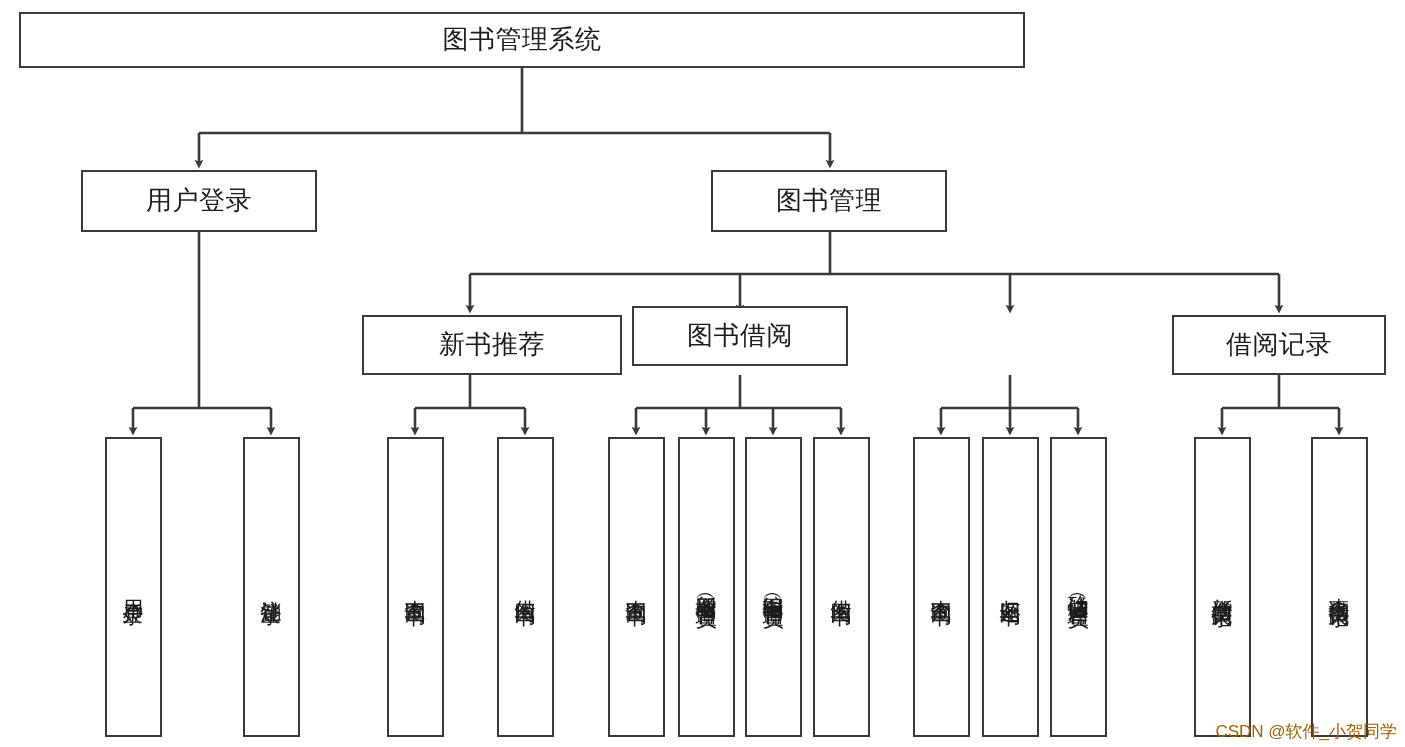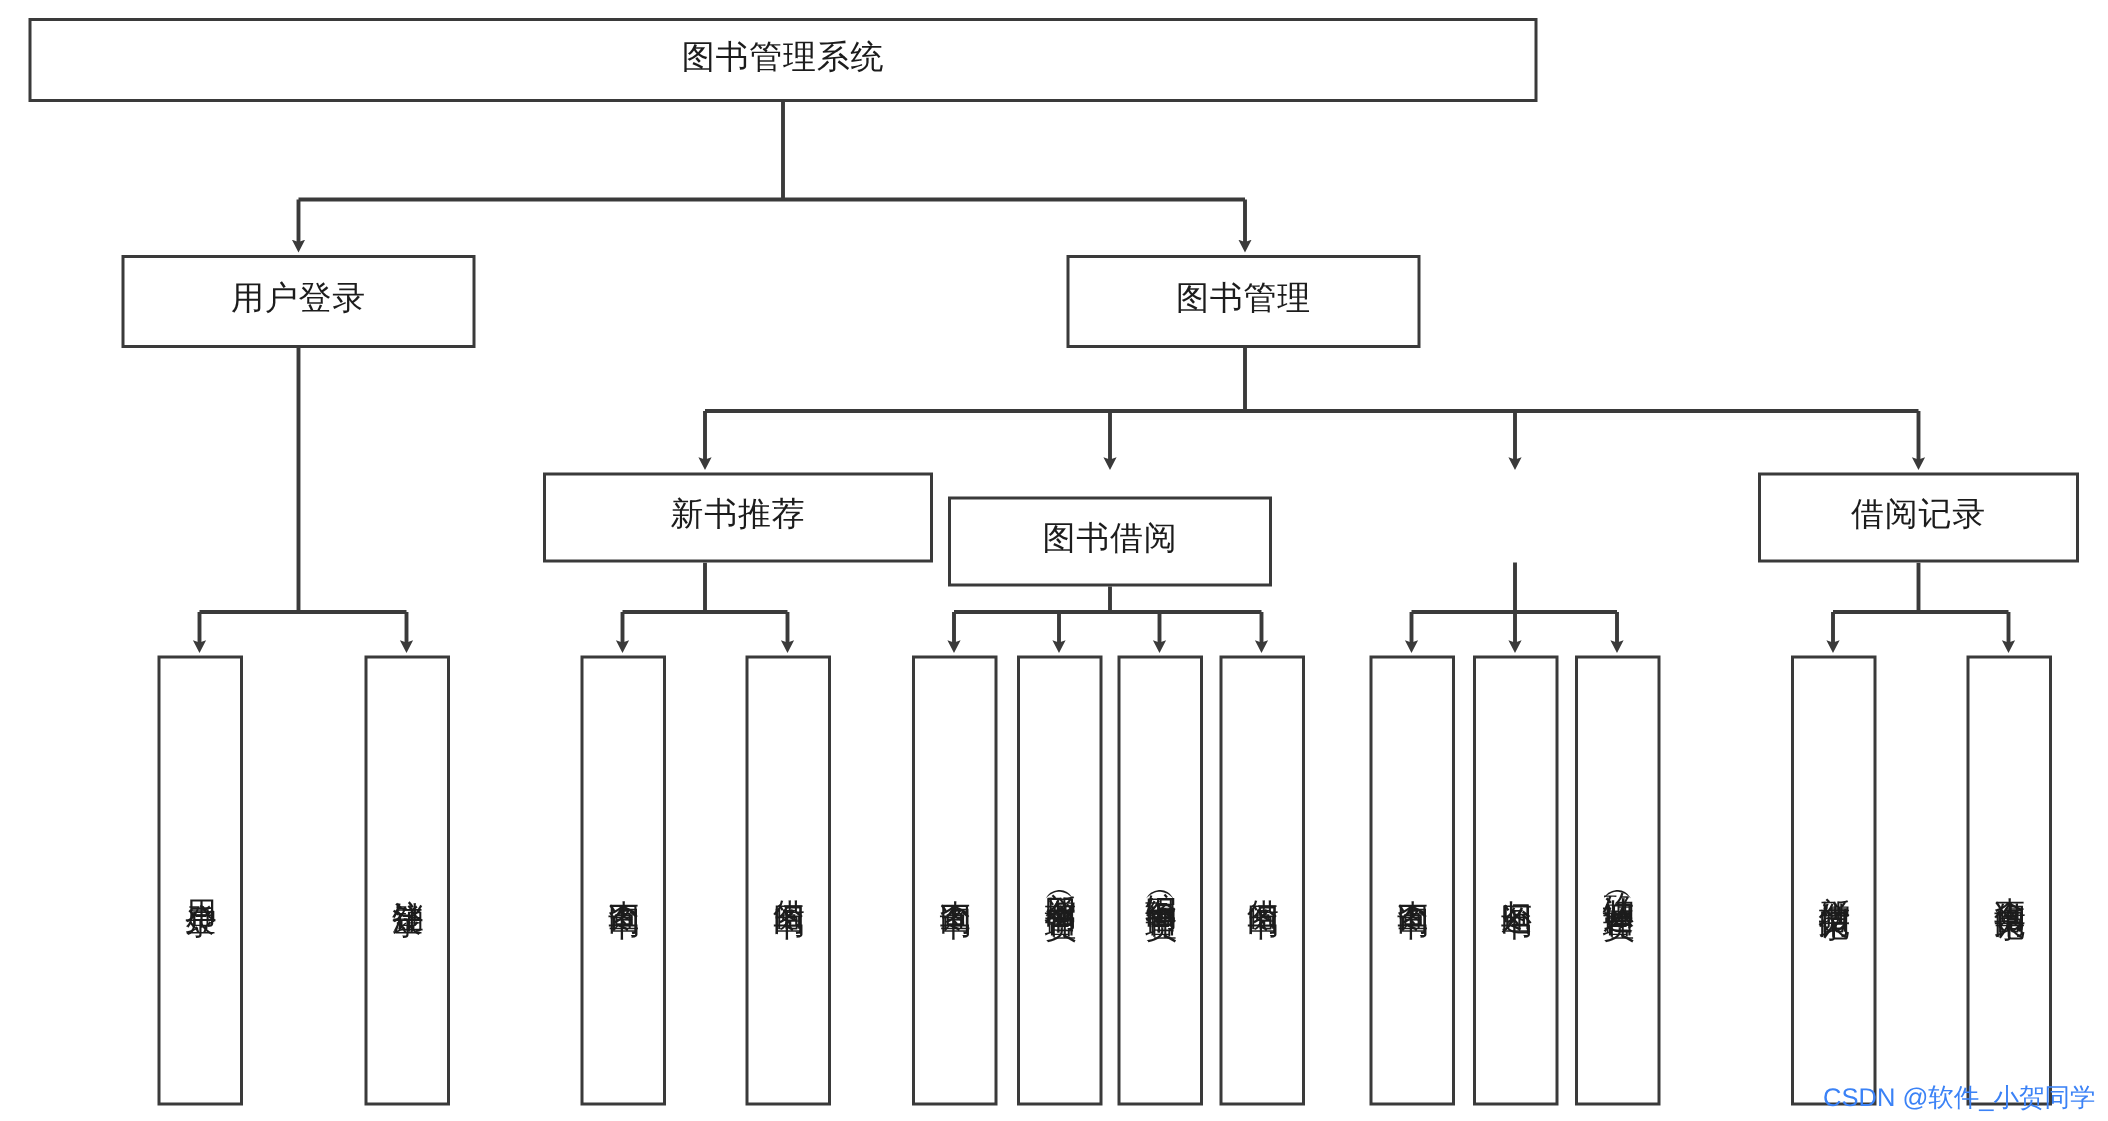--- a/index.html
+++ b/index.html
@@ -36,40 +36,39 @@
     text-align: center;
     color: #1c1c1c;
   }
   .node .label {
     display: block;
     line-height: 1.05;
     letter-spacing: 0.5px;
   }
   .node.horiz .label {
     writing-mode: horizontal-tb;
-    font-size: 22px;
-    font-family: Liberation Mono, monospace;
+    font-size: 26px;
   }
   .node.vert {
     padding: 6px 0;
     align-items: center;
   }
   .node.vert .label {
     writing-mode: vertical-rl;
     text-orientation: upright;
     font-size: 21px;
     letter-spacing: 2px;
     line-height: 1;
   }
   .watermark {
     position: absolute;
     right: 8px;
     bottom: 4px;
     font-size: 17px;
-    color: #3b82f6;
+    color: #a16207;
     white-space: nowrap;
     user-select: none;
   }
 </style>
 </head>
 <body>
 
 <div id="canvas">
 
   <svg class="connectors" viewBox="0 0 1405 747">
@@ -131,21 +130,21 @@
   </div>
 
   <div class="node horiz" style="left:711px; top:170px; width:236px; height:62px;">
     <span class="label">图书管理</span>
   </div>
 
   <div class="node horiz" style="left:362px; top:315px; width:260px; height:60px;">
     <span class="label">新书推荐</span>
   </div>
 
-  <div class="node horiz" style="left:632px; top:331px; width:216px; height:60px;">
+  <div class="node horiz" style="left:632px; top:306px; width:216px; height:60px;">
     <span class="label">图书借阅</span>
   </div>
 
 
   <div class="node horiz" style="left:1172px; top:315px; width:214px; height:60px;text-align:right;">
     <span class="label">借阅记录</span>
   </div>
 
   <div class="node vert" style="left:105px; top:437px; width:57px; height:300px;">
     <span class="label">用户登录</span>

